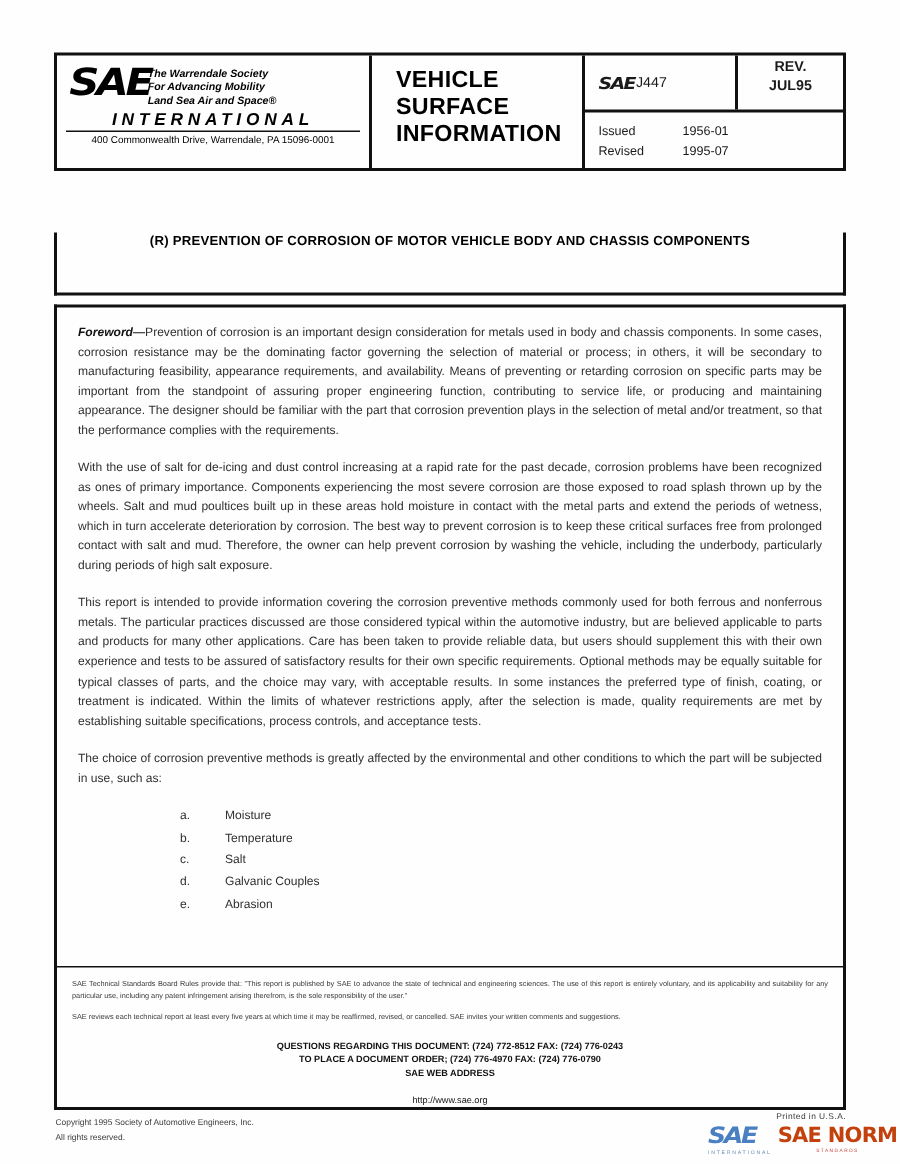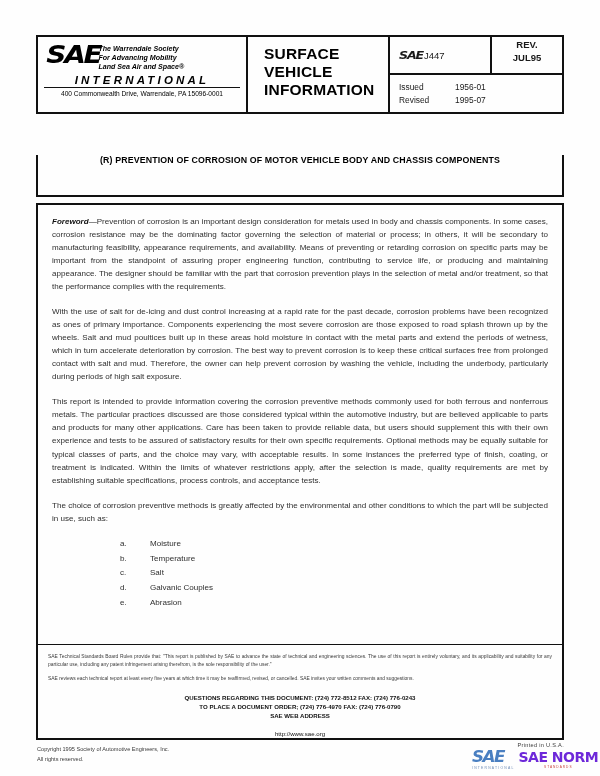--- a/index.html
+++ b/index.html
@@ -284,21 +284,21 @@
   .blue-sub {
     font-size: 3.4px;
     letter-spacing: 1.2px;
     color: #6b8ab5;
     margin-top: 1px;
   }
   .red-norm {
     font-family: "DejaVu Sans", sans-serif;
     font-weight: bold;
     font-size: 14px;
-    color: #6d28d9;
+    color: #c2410c;
     line-height: 1;
     letter-spacing: -0.5px;
     white-space: nowrap;
     text-align: right;
   }
   .red-sub {
     font-size: 3.2px;
     letter-spacing: 1px;
     color: #c8403a;
     text-align: center;
@@ -320,22 +320,22 @@
           <span>For Advancing Mobility</span>
           <span>Land Sea Air and Space®</span>
         </div>
       </div>
       <div class="sae-intl">INTERNATIONAL</div>
       <div class="sae-addr">400 Commonwealth Drive, Warrendale, PA 15096-0001</div>
     </div>
 
     <div class="hdr-title-cell">
       <div class="doc-type">
+        <span>VEHICLE</span>
         <span>SURFACE</span>
-        <span>VEHICLE</span>
         <span>INFORMATION</span>
       </div>
     </div>
 
     <div class="hdr-meta-cell">
       <div class="meta-top">
         <div class="meta-num">
           <span class="sae-mini">SAE</span>
           <span class="docnum">J447</span>
         </div>

